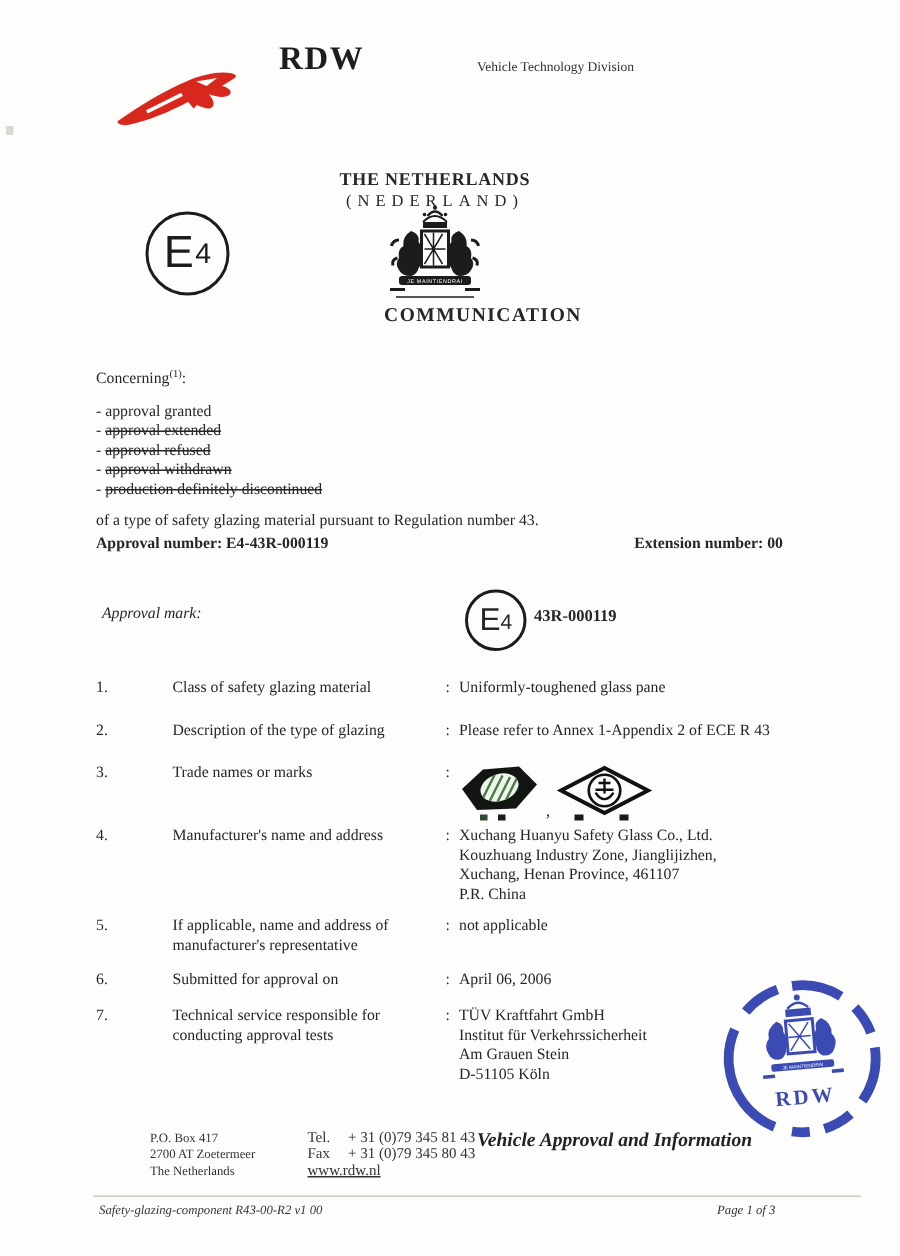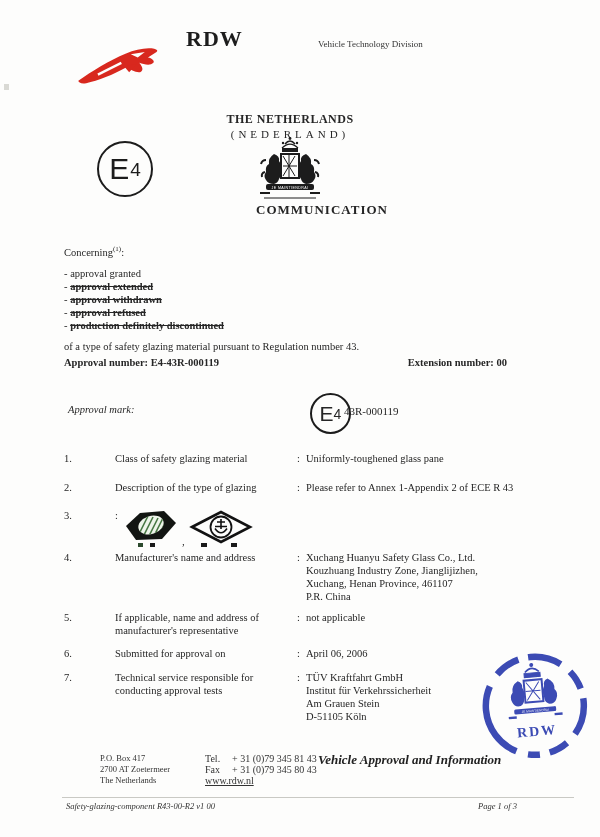--- a/index.html
+++ b/index.html
@@ -19,31 +19,31 @@
   .e4-big .e{font-size:30px;line-height:1;font-family:"Liberation Sans",sans-serif;color:#1c1c1c;}
   .e4-big .four{font-size:19px;line-height:1;font-family:"Liberation Sans",sans-serif;color:#1c1c1c;margin-left:1px;}
   .coat{position:absolute;left:252px;top:136px;}
   .communication{position:absolute;left:0;top:202px;width:580px;text-align:center;font-size:13px;font-weight:bold;letter-spacing:1px;padding-left:32px;}
 
   
   .concerning{position:absolute;left:64px;top:243px;width:480px;font-size:10.5px;line-height:13px;}
   .c-head{margin-bottom:8px;}
   .c-head sup{font-size:7px;}
   .c-item{margin:0;}
-  .struck{text-decoration:line-through;font-weight:bold;}
+  .struck{text-decoration:line-through;}
   .c-subject{margin-top:8px;}
 
   
-  .approval-row{position:absolute;left:64px;right:93px;top:357px;display:flex;justify-content:space-between;font-size:10.5px;font-weight:bold;}
+  .approval-row{position:absolute;left:64px;right:78px;top:357px;display:flex;justify-content:space-between;font-size:10.5px;font-weight:bold;}
   .mark-row{position:absolute;left:0;top:392px;width:513px;height:46px;}
   .mark-label{position:absolute;left:68px;top:12px;font-size:10.5px;font-style:italic;}
   .e4-small{position:absolute;left:310px;top:1px;width:37px;height:37px;border:2px solid #1c1c1c;border-radius:50%;display:flex;align-items:center;justify-content:center;}
   .e4-small .e{font-size:21px;line-height:1;font-family:"Liberation Sans",sans-serif;}
   .e4-small .four{font-size:14px;line-height:1;font-family:"Liberation Sans",sans-serif;}
-  .mark-number{position:absolute;left:344px;top:13px;font-size:11px;font-weight:normal;}
+  .mark-number{position:absolute;left:356px;top:13px;font-size:11px;font-weight:bold;}
 
   
   .fields{position:absolute;left:64px;top:452px;width:505px;font-size:10.5px;line-height:13px;}
   .frow{display:flex;align-items:flex-start;}
   .frow:nth-child(1){margin-bottom:16px;}
   .frow:nth-child(2){margin-bottom:15px;}
   .frow:nth-child(3){margin-bottom:3px;}
   .frow:nth-child(4){margin-bottom:8px;}
   .frow:nth-child(5){margin-bottom:10px;}
   .frow:nth-child(6){margin-bottom:11px;}
@@ -125,22 +125,22 @@
     </svg>
   </div>
 
   <div class="communication">COMMUNICATION</div>
 
   <div class="concerning">
     <div class="c-head"><span>Concerning</span><sup>(1)</sup><span>:</span></div>
     <div>
         <div class="c-item"><span class="c-bullet">- </span><span>approval granted</span></div>
         <div class="c-item"><span class="c-bullet">- </span><span class="struck">approval extended</span></div>
+        <div class="c-item"><span class="c-bullet">- </span><span class="struck">approval refused</span></div>
         <div class="c-item"><span class="c-bullet">- </span><span class="struck">approval withdrawn</span></div>
-        <div class="c-item"><span class="c-bullet">- </span><span class="struck">approval refused</span></div>
         <div class="c-item"><span class="c-bullet">- </span><span class="struck">production definitely discontinued</span></div>
       </div>
     <div class="c-subject">of a type of safety glazing material pursuant to Regulation number 43.</div>
   </div>
 
   <div class="approval-row">
     <span>Approval number: E4-43R-000119</span>
     <span>Extension number: 00</span>
   </div>
 
@@ -169,20 +169,21 @@
         <div class="flabel">Description of the type of glazing</div>
         <div class="fval">
           <span class="fcolon">:</span>
           <div class="vlines">
             <div class="vline">Please refer to Annex 1-Appendix 2 of ECE R 43</div>
           </div>
         </div>
       </div>
       <div class="frow">
         <div class="fnum">3.</div>
+        <div class="flabel">Trade names or marks</div>
         <div class="fval">
           <span class="fcolon">:</span>
           <div class="vlines">
     <div class="logos">
       <svg width="54" height="38" viewBox="0 0 54 38">
         <defs>
           <clipPath id="hexclip">
                     <ellipse cx="27" cy="15" rx="13" ry="9" transform="rotate(-18 27 15)"></ellipse>
                   </clipPath>
         </defs>

